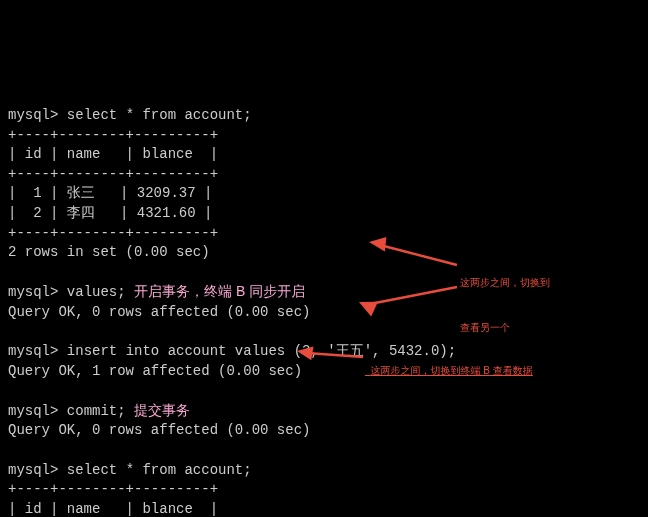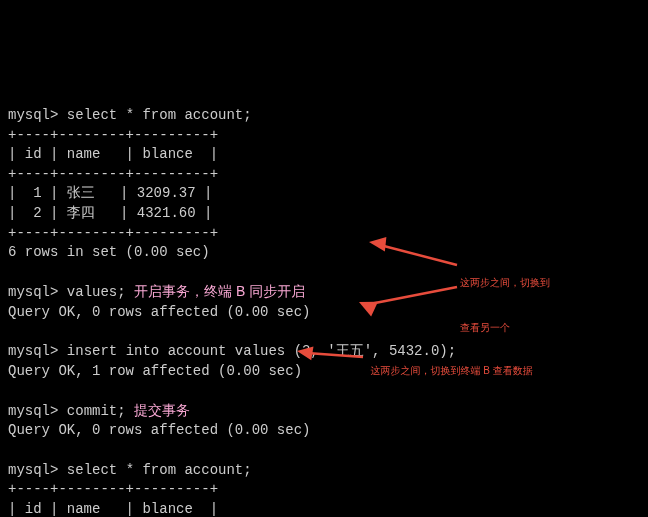--- a/index.html
+++ b/index.html
@@ -35,21 +35,21 @@
 
 
 <div class="terminal">
 <span class="line"><span>mysql&gt;</span> <span>select * from account;</span></span>
 <span class="line">+----+--------+---------+</span>
 <span class="line">| id | name   | blance  |</span>
 <span class="line">+----+--------+---------+</span>
 <span class="line">|  1 | 张三   | 3209.37 |</span>
 <span class="line">|  2 | 李四   | 4321.60 |</span>
 <span class="line">+----+--------+---------+</span>
-<span class="line">6 rows in set (0.00 sec)</span>
+<span class="line">2 rows in set (0.00 sec)</span>
 
 <span class="line"><span>mysql&gt;</span> <span>values;</span> <span class="annot">开启事务，终端 B 同步开启</span></span>
 <span class="line">Query OK, 0 rows affected (0.00 sec)</span>
 
 <span class="line"><span>mysql&gt;</span> <span>insert into account values (3, '王五', 5432.0);</span></span>
 <span class="line">Query OK, 1 row affected (0.00 sec)</span>
 
 <span class="line"><span>mysql&gt;</span> <span>commit;</span> <span class="annot">提交事务</span></span>
 <span class="line">Query OK, 0 rows affected (0.00 sec)</span>
 
@@ -62,21 +62,21 @@
 
 
 
 </div>
 
 <div class="annot-block" style="left:460px; top:245px;">
   <div>这两步之间，切换到</div>
   <div>查看另一个</div>
 </div>
 
-<div class="annot-block" style="left:365px; top:348px;">
+<div class="annot-block" style="left:365px; top:348px;text-decoration:underline;">
   <span>这两步之间，切换到终端 B 查看数据</span>
 </div>
 
 
 <svg class="arrow" style="left:365px; top:240px; width:95px; height:30px;">
   <line x1="92" y1="25" x2="15" y2="5"></line>
   <path d="M0 0 L18 -2 L14 12 Z" transform="translate(4,2) rotate(-10)"></path>
 </svg>
 
 

